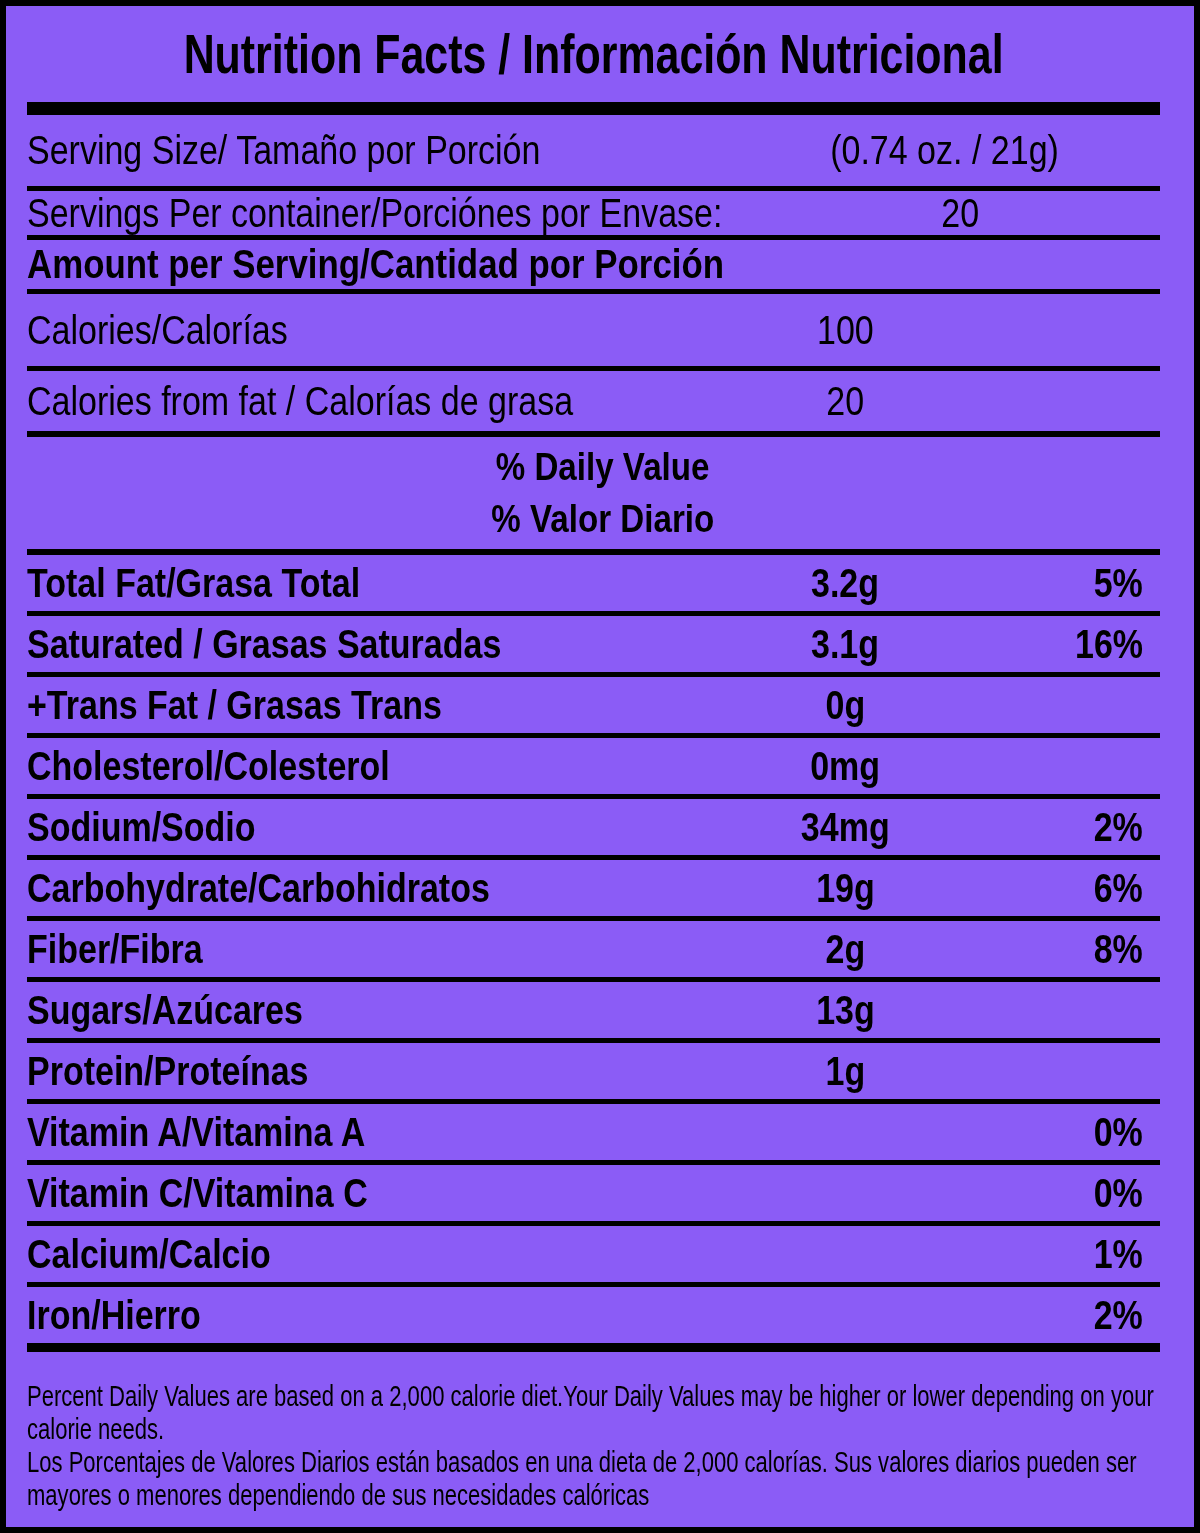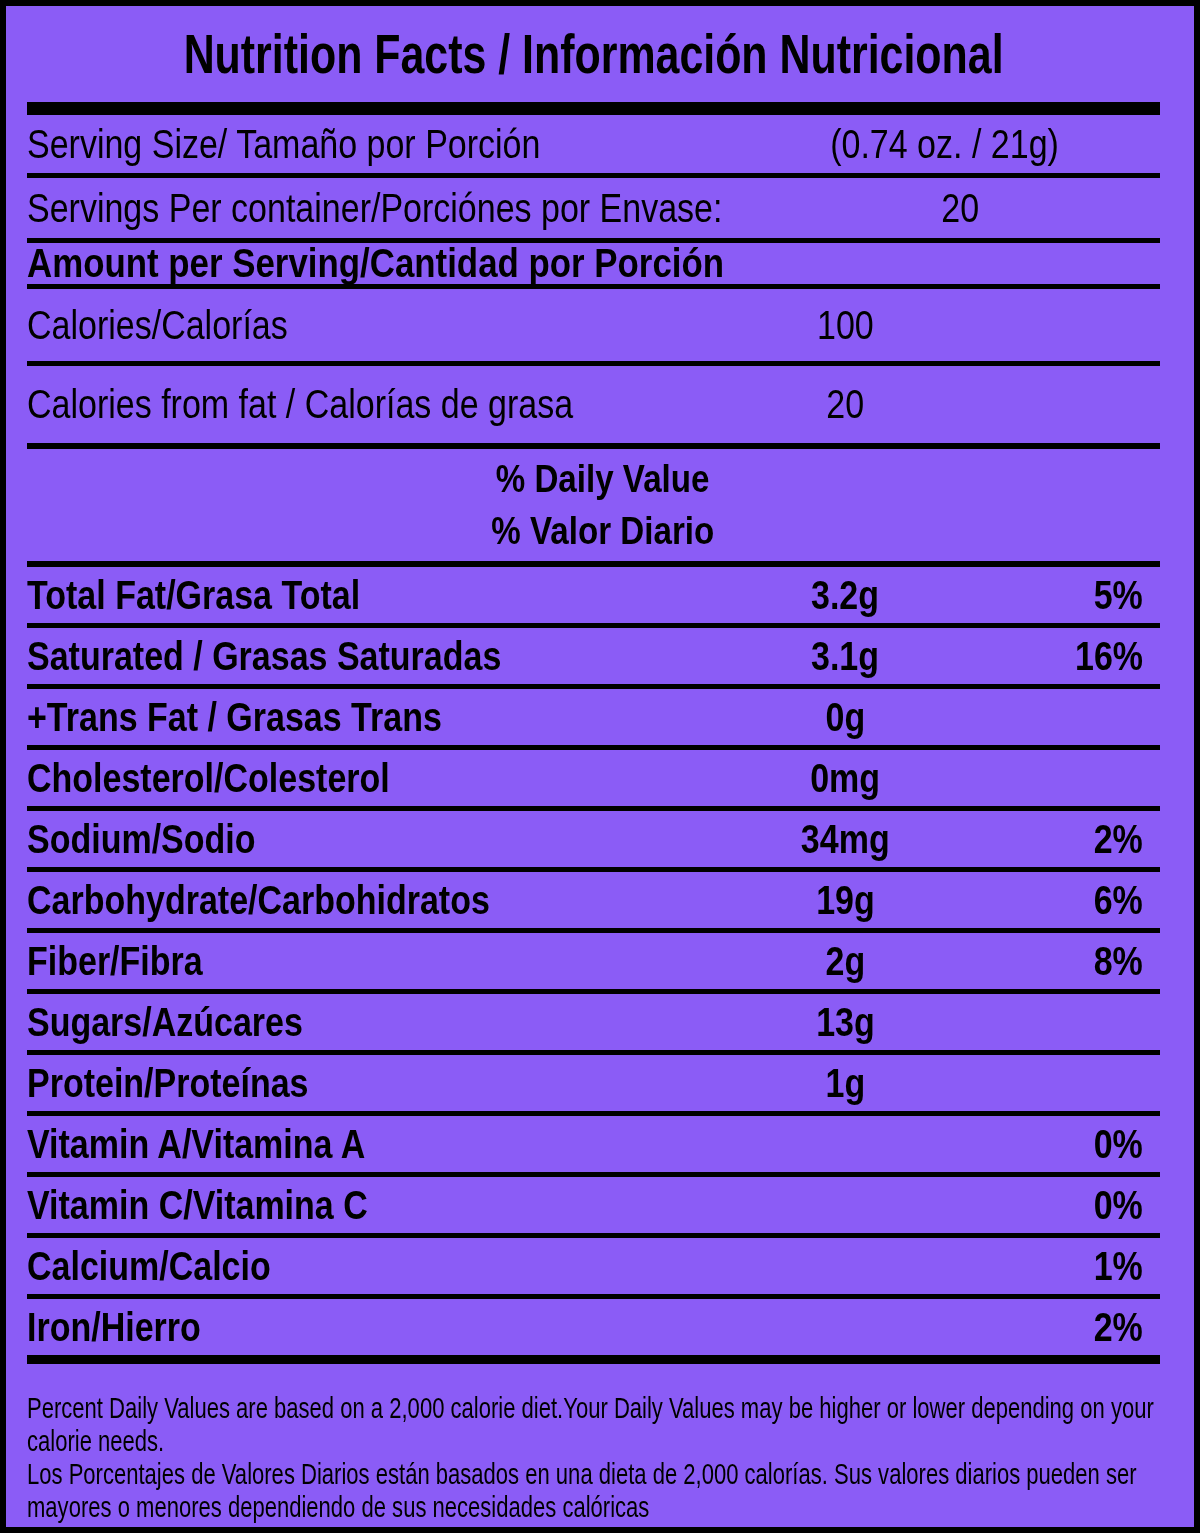--- a/index.html
+++ b/index.html
@@ -40,25 +40,25 @@
   .bar-foot  { height: 9px; }
   .rule      { height: 5px; background: #000000; }
   .rule-med  { height: 6px; background: #000000; }
 
   .row {
     display: grid;
     grid-template-columns: 1fr 230px 200px;
     align-items: center;
     font-size: 40px;
   }
-  .r-serving    { height: 58px; }
-  .r-servings   { height: 60px; }
-  .r-amount-hdr { height: 41px; display: flex; align-items: center; font-weight: bold; font-size: 41px; }
+  .r-serving    { height: 71px; }
+  .r-servings   { height: 44px; }
+  .r-amount-hdr { height: 49px; display: flex; align-items: center; font-weight: bold; font-size: 41px; }
   .r-cal        { height: 72px; }
-  .r-cff        { height: 77px; }
+  .r-cff        { height: 60px; }
   .n-row        { height: 56px; font-weight: bold; }
 
   .cell-amount { justify-self: center; }
   .cell-pct    { justify-self: end; padding-right: 20px; }
   .cell-span   { grid-column: 2 / 4; justify-self: center; }
 
   .dv-block {
     height: 112px;
     display: flex;
     flex-direction: column;

